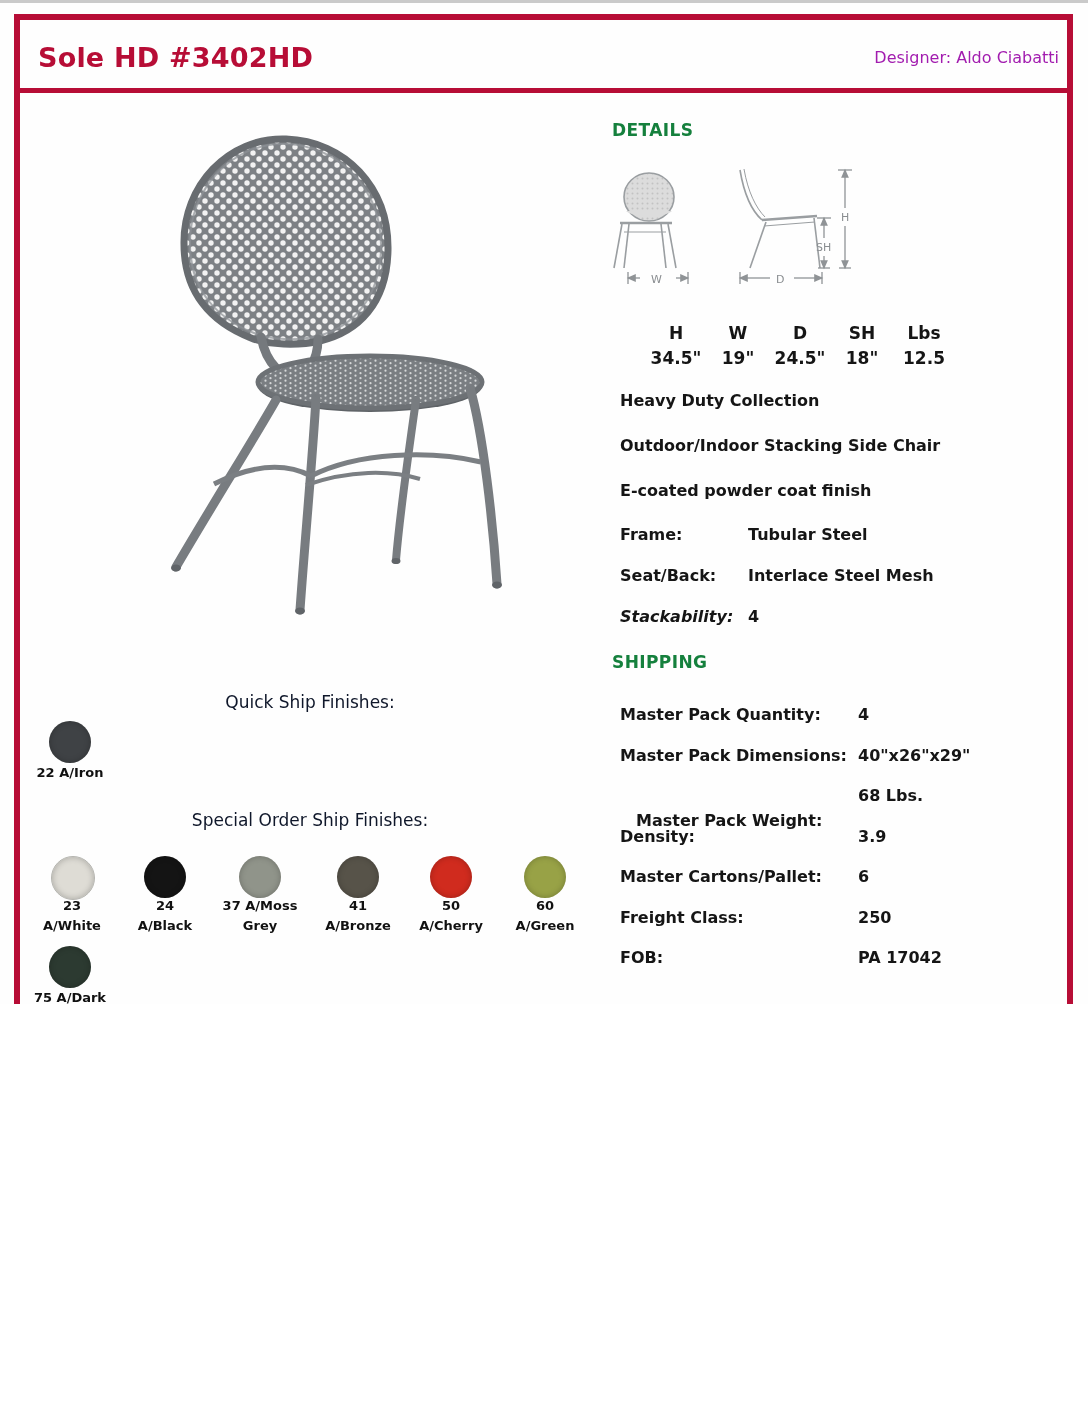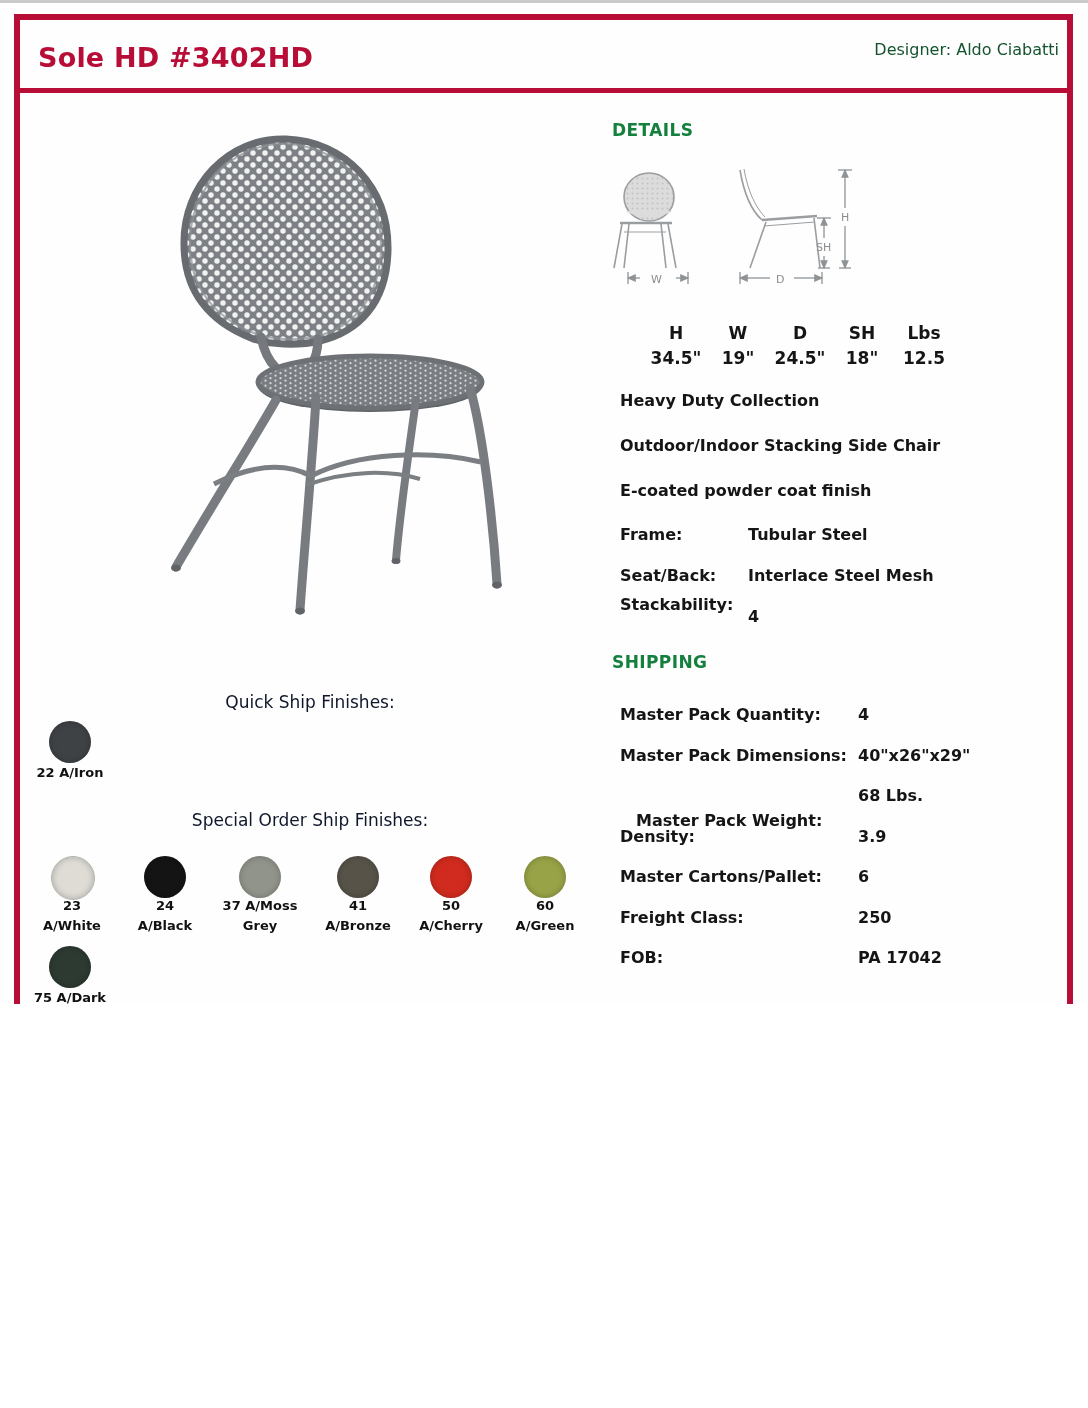--- a/index.html
+++ b/index.html
@@ -3,21 +3,21 @@
 <meta charset="utf-8">
 <style>
   html,body{margin:0;padding:0;background:#ffffff;}
   .page{position:relative;width:1088px;height:1004px;background:#fefefe;overflow:hidden;
         font-family:"DejaVu Sans", sans-serif;color:#151515;}
   .abs{position:absolute;}
   .top-strip{left:0;top:0;width:1088px;height:3px;background:#cacaca;}
   .frame{left:14px;top:14px;width:1047px;height:1014px;border:6px solid #b70d36;background:#fefefe;}
   .header-bar{left:0;top:0;width:100%;height:68px;border-bottom:5px solid #b70d36;}
   .doc-title{left:18px;top:22px;font-size:27px;font-weight:bold;color:#b70d36;letter-spacing:0.2px;}
-  .designer{right:8px;top:20px;font-size:16px;color:#14532d;}
+  .designer{right:8px;top:28px;font-size:16px;color:#a21caf;}
   .sec-heading{font-size:17px;font-weight:bold;color:#15803d;letter-spacing:0.4px;}
   .dim-row{left:625px;display:flex;}
   .dim-cell{width:62px;text-align:center;font-size:17px;font-weight:bold;}
   .feature{left:600px;font-size:16px;font-weight:bold;white-space:nowrap;}
   .spec-label{left:600px;font-size:16px;font-weight:bold;white-space:nowrap;}
   .spec-value{left:728px;font-size:16px;font-weight:bold;white-space:nowrap;}
   .ship-label{left:600px;font-size:16px;font-weight:bold;white-space:nowrap;}
   .ship-value{left:838px;font-size:16px;font-weight:bold;white-space:nowrap;}
   .finish-heading{left:0;width:580px;text-align:center;font-size:17px;color:#0f172a;}
   .swatch{width:42px;height:42px;border-radius:50%;box-shadow:inset 0 0 6px rgba(0,0,0,0.25);}
@@ -161,21 +161,21 @@
     </div>
 
     <div class="abs feature" style="top:371px;">Heavy Duty Collection</div>
     <div class="abs feature" style="top:416px;">Outdoor/Indoor Stacking Side Chair</div>
     <div class="abs feature" style="top:461px;">E-coated powder coat finish</div>
 
     <div class="abs spec-label" style="top:505px;">Frame:</div>
     <div class="abs spec-value" style="top:505px;">Tubular Steel</div>
     <div class="abs spec-label" style="top:546px;">Seat/Back:</div>
     <div class="abs spec-value" style="top:546px;">Interlace Steel Mesh</div>
-    <div class="abs spec-label" style="top:575px;">Stackability:</div>
+    <div class="abs spec-label" style="top:587px;font-style:italic;">Stackability:</div>
     <div class="abs spec-value" style="top:587px;">4</div>
 
     <div class="abs sec-heading" style="left:592px;top:632px;">SHIPPING</div>
 
     <div class="abs ship-label" style="top:685px;">Master Pack Quantity:</div>
     <div class="abs ship-value" style="top:685px;">4</div>
     <div class="abs ship-label" style="top:726px;">Master Pack Dimensions:</div>
     <div class="abs ship-value" style="top:726px;">40"x26"x29"</div>
     <div class="abs ship-label" style="top:791px;margin-left:16px;">Master Pack Weight:</div>
     <div class="abs ship-value" style="top:766px;">68 Lbs.</div>

